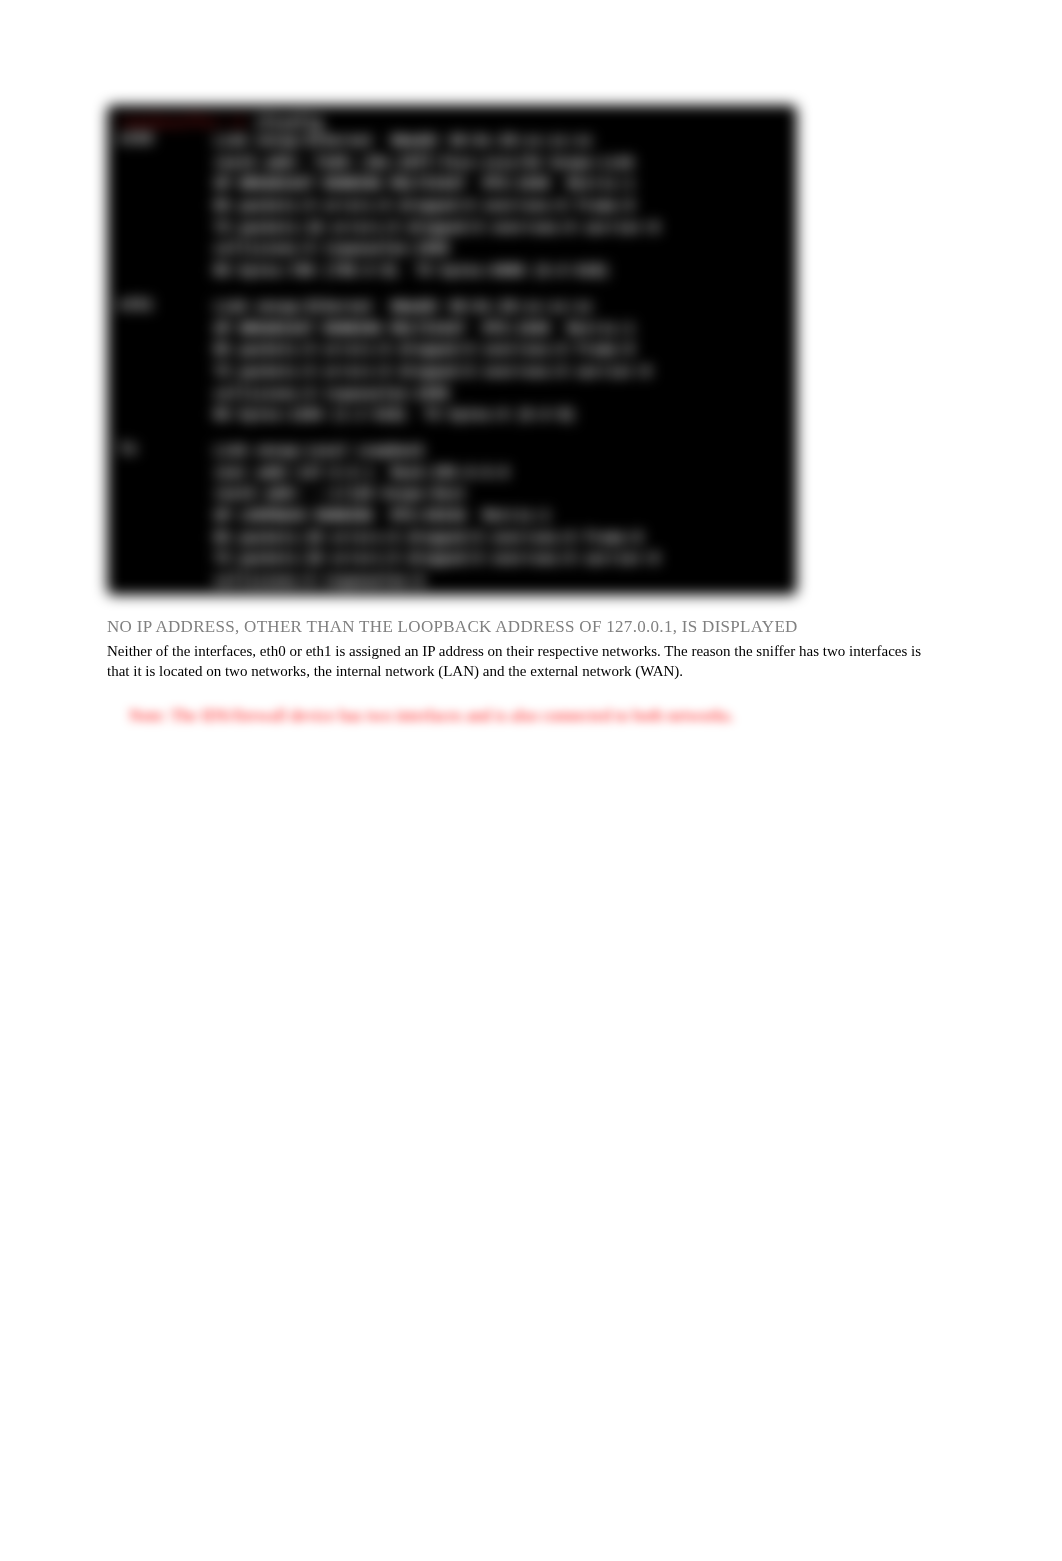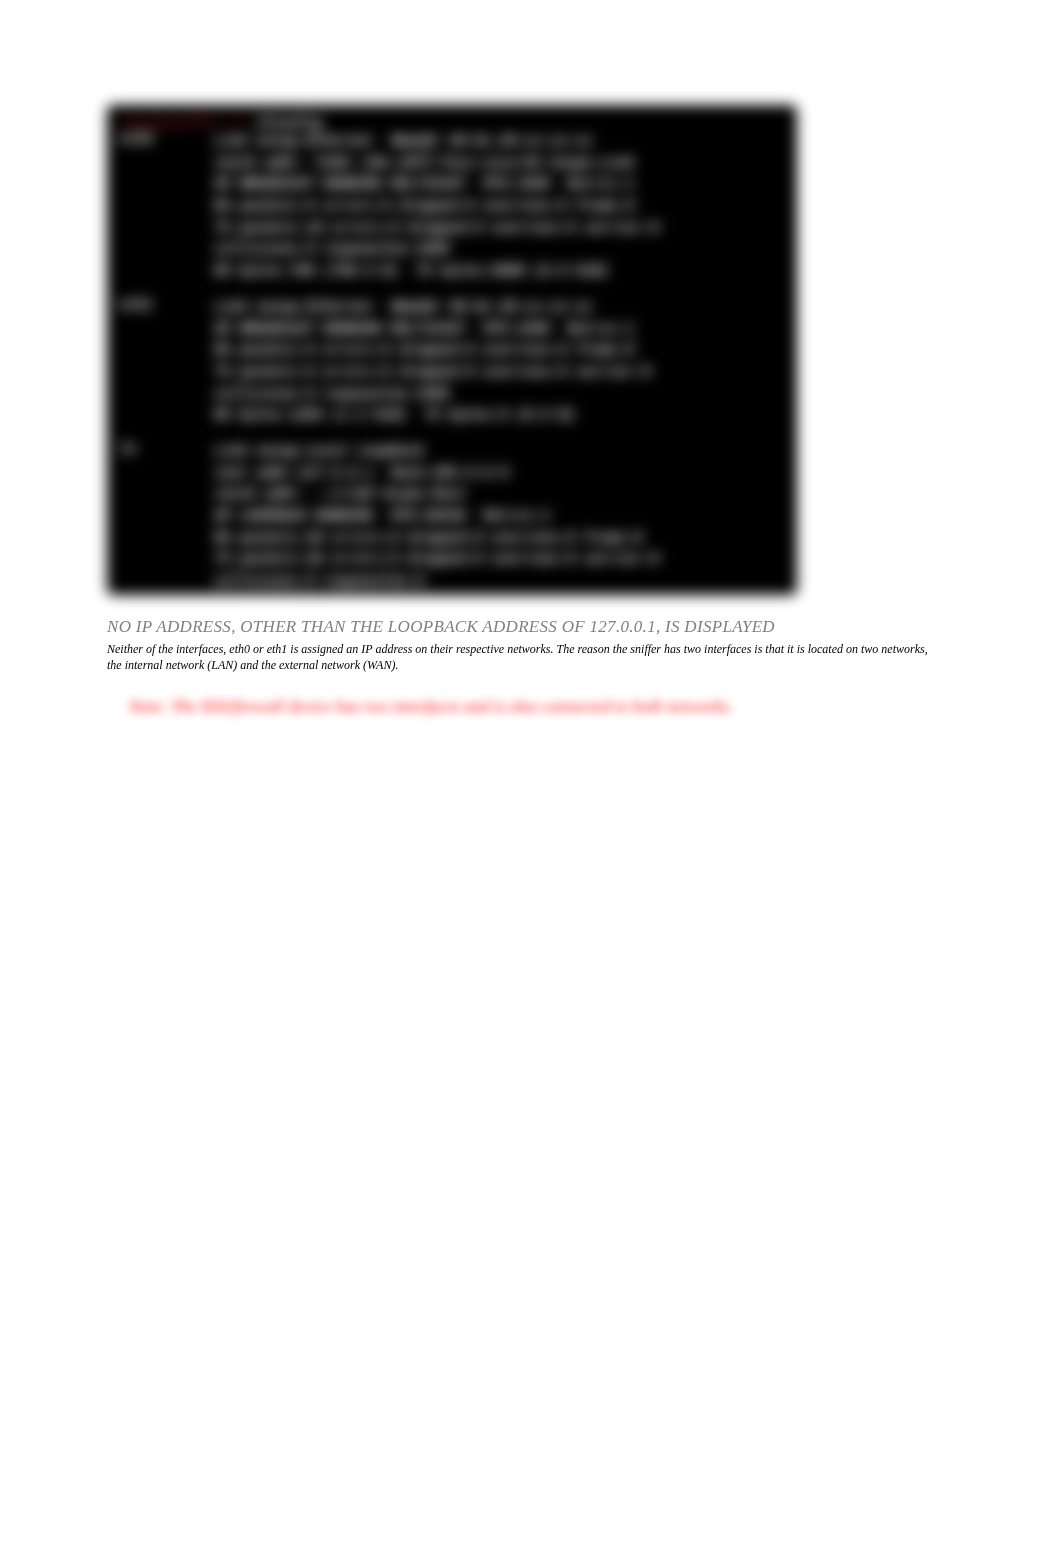--- a/index.html
+++ b/index.html
@@ -1,19 +1,18 @@
 <!DOCTYPE html>
 <html><head>
   <meta charset="utf-8">
   <style>
     * {
       margin: 0;
       padding: 0;
       box-sizing: border-box;
-      font-style: italic;
     }
     body {
       width: 1062px;
       height: 1561px;
       background: #ffffff;
       font-family: Georgia, 'Times New Roman', serif;
       padding: 105px 105px 0 107px;
     }
     .terminal-container {
       width: 690px;
@@ -61,21 +60,21 @@
     }
     .caption {
       margin-top: 22px;
       color: #808080;
       font-size: 17px;
       letter-spacing: 0.3px;
     }
     .body-text {
       margin-top: 4px;
       color: #000000;
-      font-size: 12px;
+      font-size: 15px;
       line-height: 1.35;
       max-width: 830px;
     }
     .note-text {
       margin-top: 24px;
       margin-left: 22px;
       color: #ff0000;
       font-size: 17px;
       filter: blur(5px);
     }

